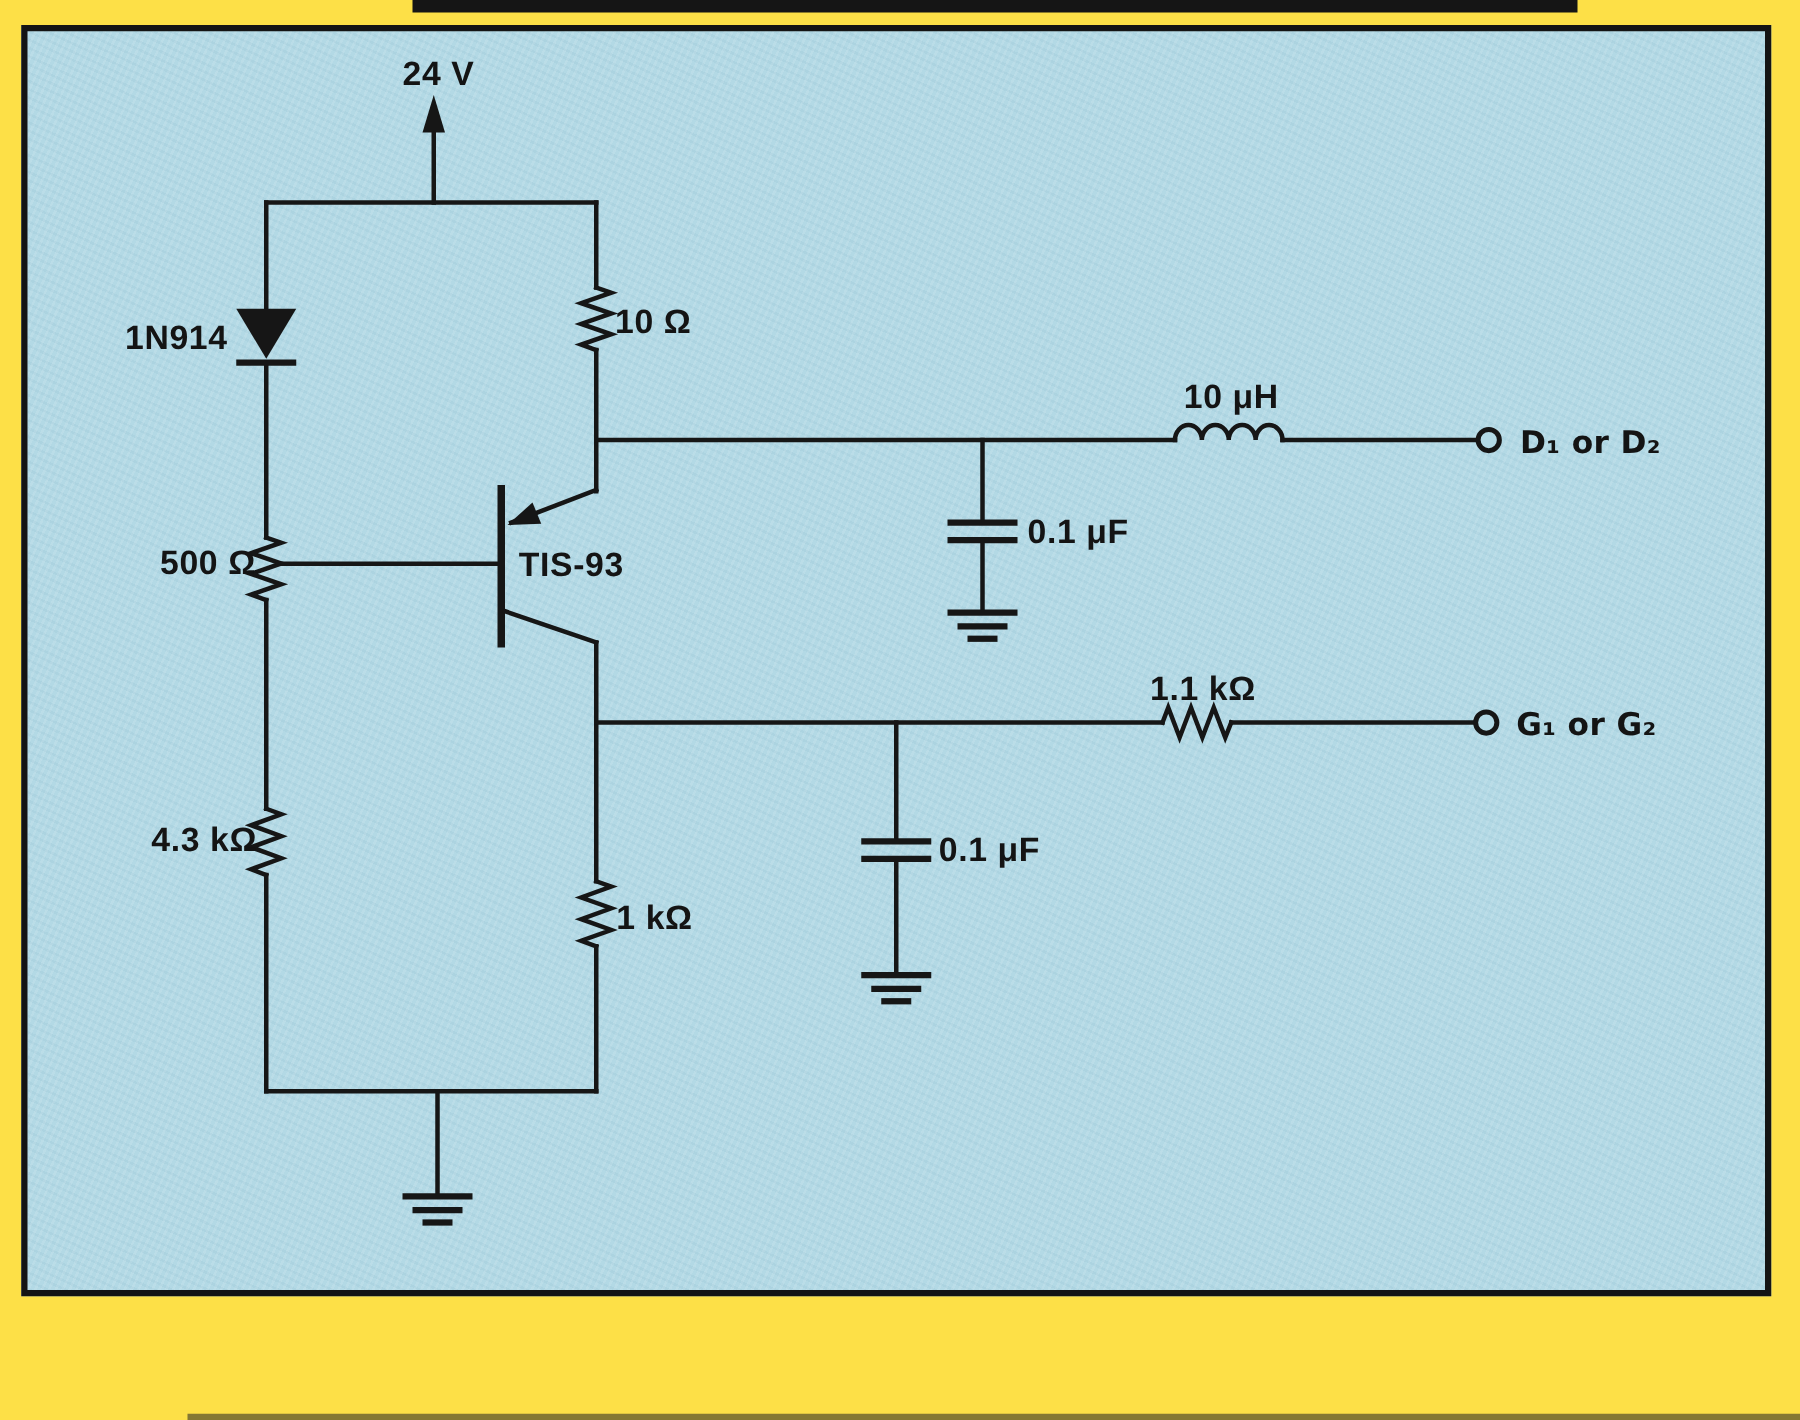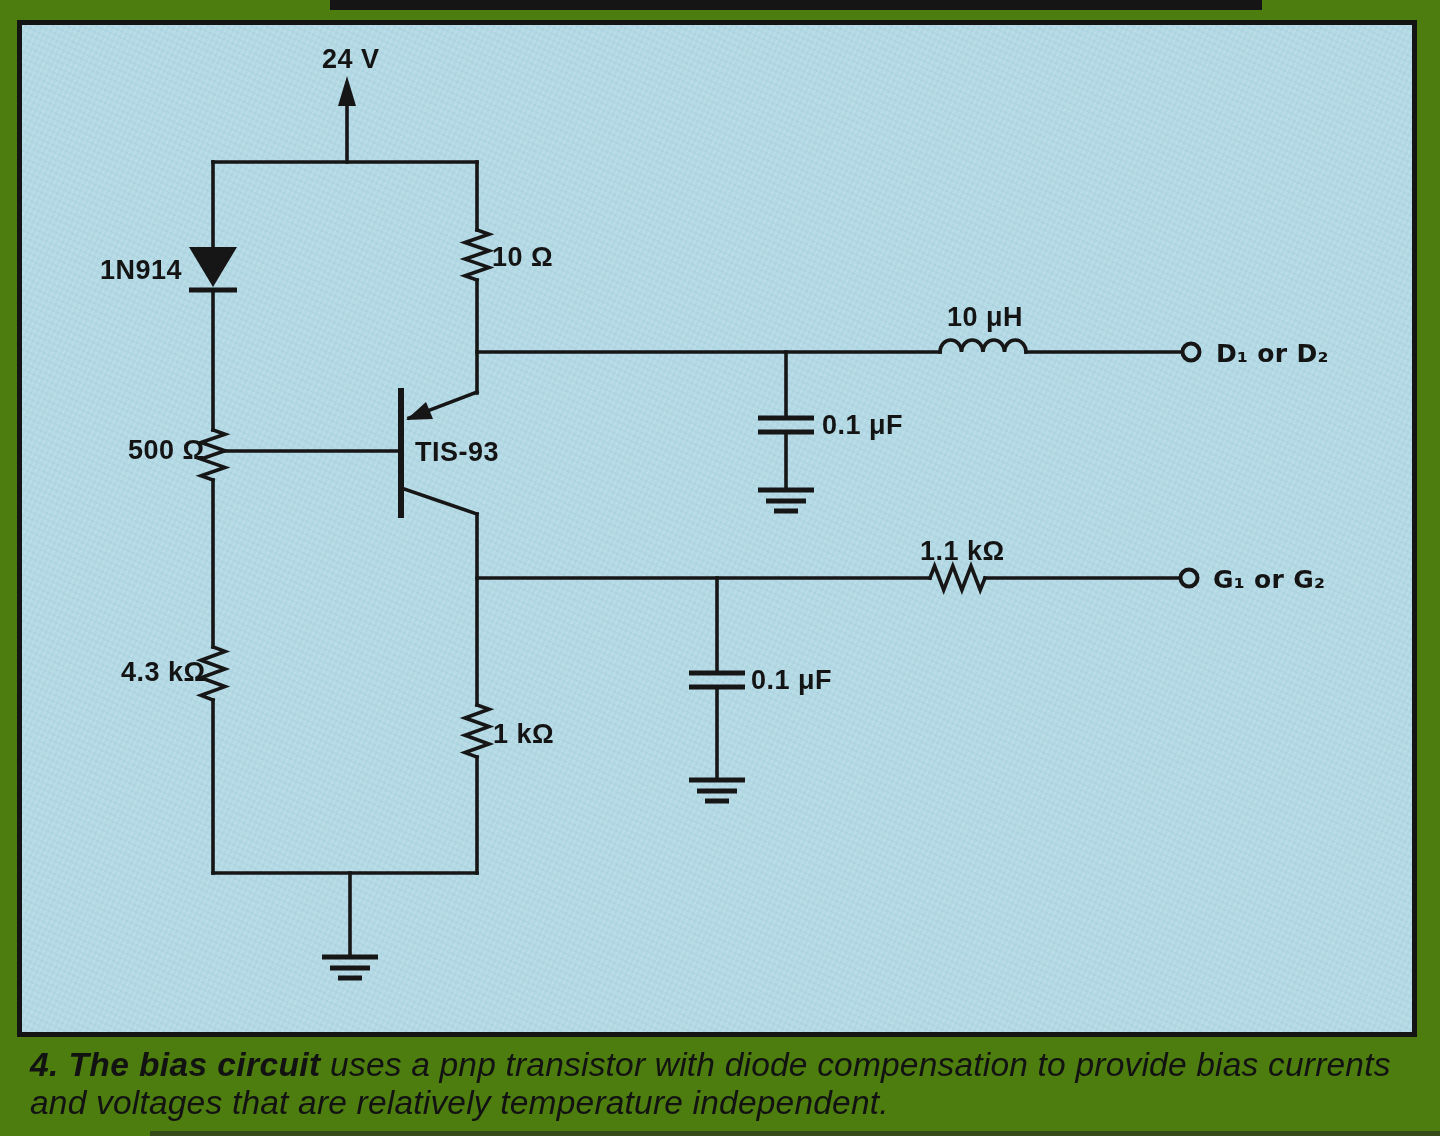--- a/index.html
+++ b/index.html
@@ -1,19 +1,19 @@
 <!DOCTYPE html>
 <html><head>
 <meta charset="utf-8">
 <style>
   html,body{margin:0;padding:0;}
   .page{
     position:relative;
     width:1440px;height:1136px;
-    background:#4d7c0f;
+    background:#fde047;
     overflow:hidden;
     font-family:"Liberation Sans", sans-serif;
   }
   .top-rule{
     position:absolute;left:330px;top:0;width:932px;height:10px;
     background:#151515;
   }
   .bottom-rule{
     position:absolute;left:150px;right:0;bottom:0;height:5px;
     background:#222;opacity:.55;
@@ -164,19 +164,16 @@
     </g>
 
     <g>
       <polyline class="wire" points="477,705 489,709.3 465,718 489,726.6 465,735.3 489,744 465,752.6 477,757"></polyline>
       <text class="lbl" x="493" y="743">1 kΩ</text>
       <line class="wire" x1="477" y1="757" x2="477" y2="873"></line>
     </g>
 
   </svg>
 
-  <div class="caption">
-    <span class="lead">4. The bias circuit</span><span> uses a pnp transistor with diode compensation to provide bias currents and voltages that are relatively temperature independent.</span>
-  </div>
 
   <div class="bottom-rule"></div>
 
 </div>
 
 </body></html>

